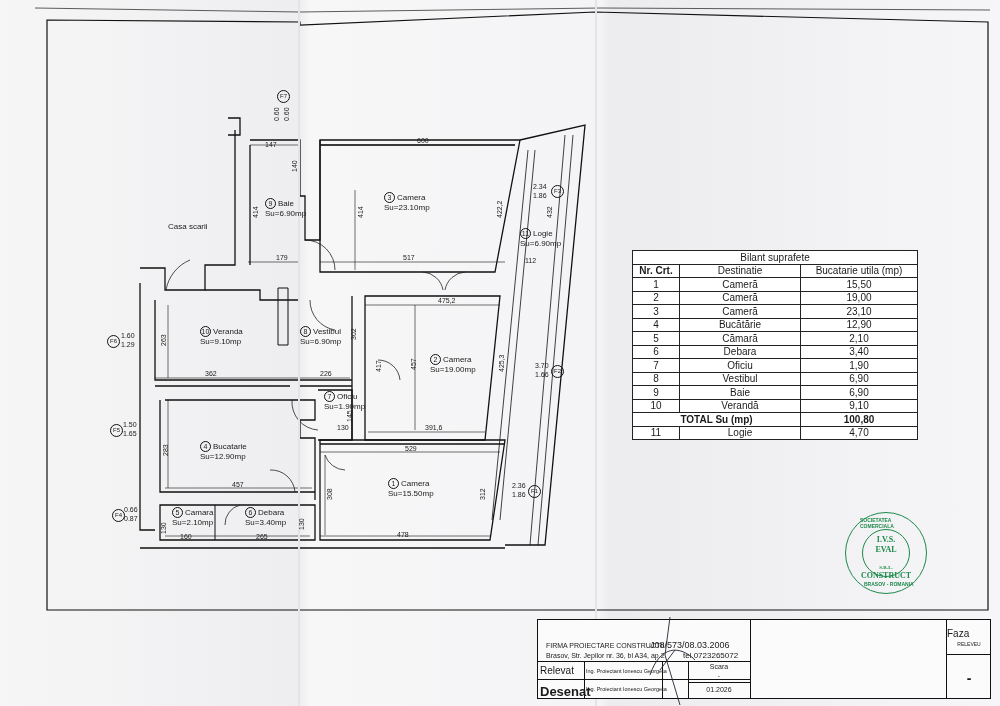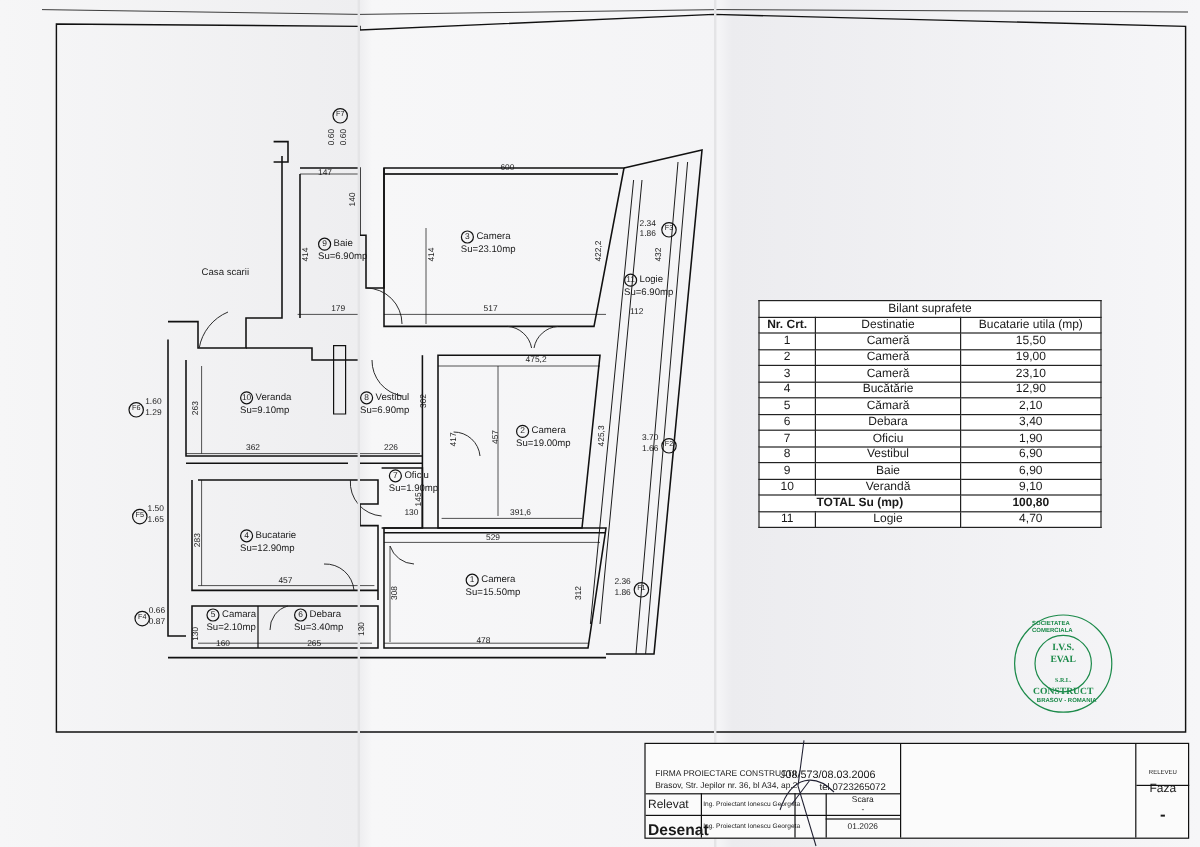--- a/index.html
+++ b/index.html
@@ -24,21 +24,21 @@
   .bilant .c3 { width:110px; }
 
   
   .tb { position:absolute; left:537px; top:619px; width:452px; height:78px; border:1.5px solid #111; background:#fbfbfb; }
   .tb .company { position:absolute; left:8px; top:2px; font-size:15px; letter-spacing:0.5px; }
   .tb .small { position:absolute; font-size:7px;text-align:center; }
   .tb .vline { position:absolute; background:#111; width:1px; }
   .tb .hline { position:absolute; background:#111; height:1px; }
   .tb .cell { position:absolute; font-size:7px; text-align:center; }
   .faza { position:absolute; left:408px; top:0; width:44px; height:78px; border-left:1px solid #111; }
-  .faza .t { position:absolute; left:0; top:8px; width:44px; text-align:center; font-size:10px;margin-top:24px; }
+  .faza .t { position:absolute; left:0; top:8px; width:44px; text-align:left; font-size:10px; }
   .faza .s { position:absolute; left:0; top:21px; width:44px; text-align:center; font-size:5px; }
   .faza .d { position:absolute; left:0; top:50px; width:44px; text-align:center; font-size:14px; font-weight:bold; }
   .faza .h { position:absolute; left:0; top:34px; width:44px; height:1px; background:#111; }
 
   .stamp { position:absolute; left:845px; top:512px; width:80px; height:80px; border:1.5px solid #1c8a4a; border-radius:50%; color:#1c8a4a; }
   .stamp .inner { position:absolute; left:16px; top:16px; width:46px; height:46px; border:1px solid #1c8a4a; border-radius:50%; }
   .stamp .t1 { position:absolute; left:0; width:80px; text-align:center; font-family:"Liberation Serif", serif; font-weight:bold; font-size:8px; }
   .stamp .ring { position:absolute; font-size:5px; font-weight:bold; }
 </style>
 </head>

